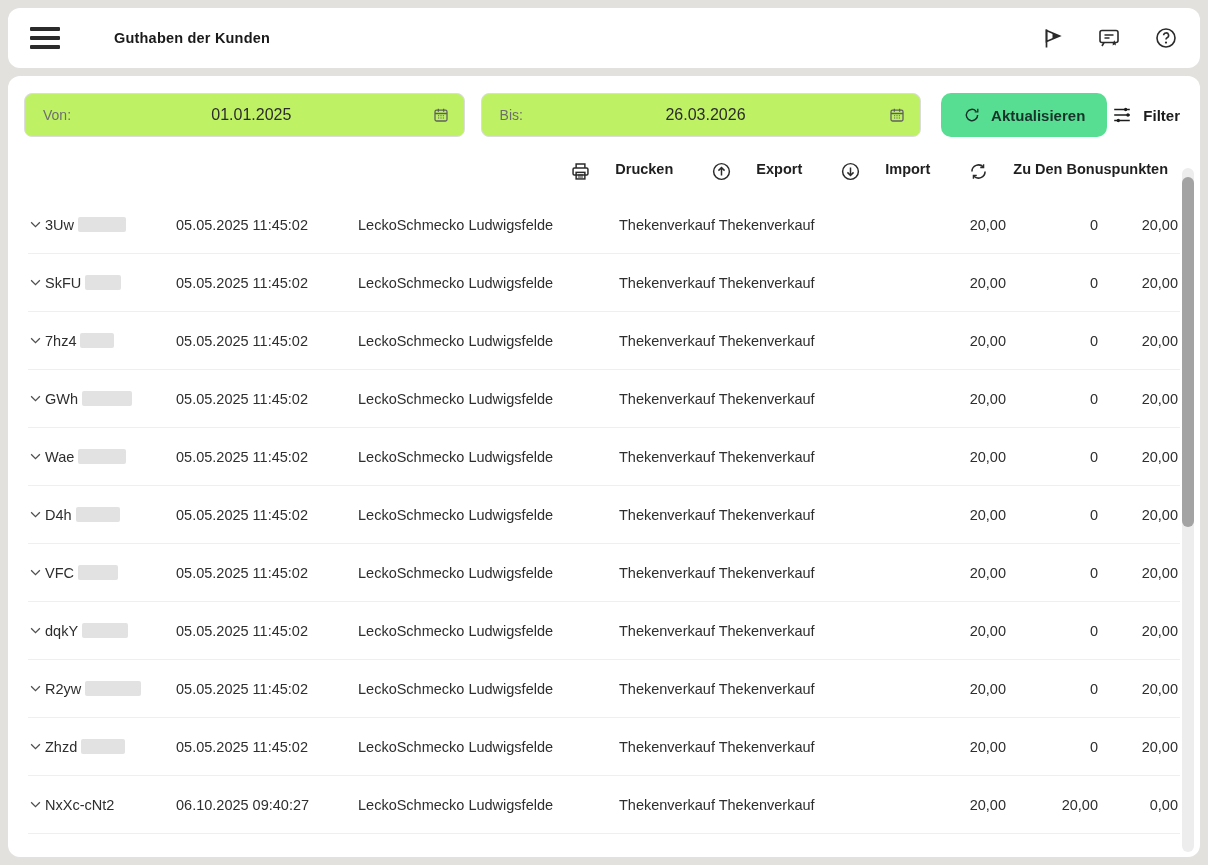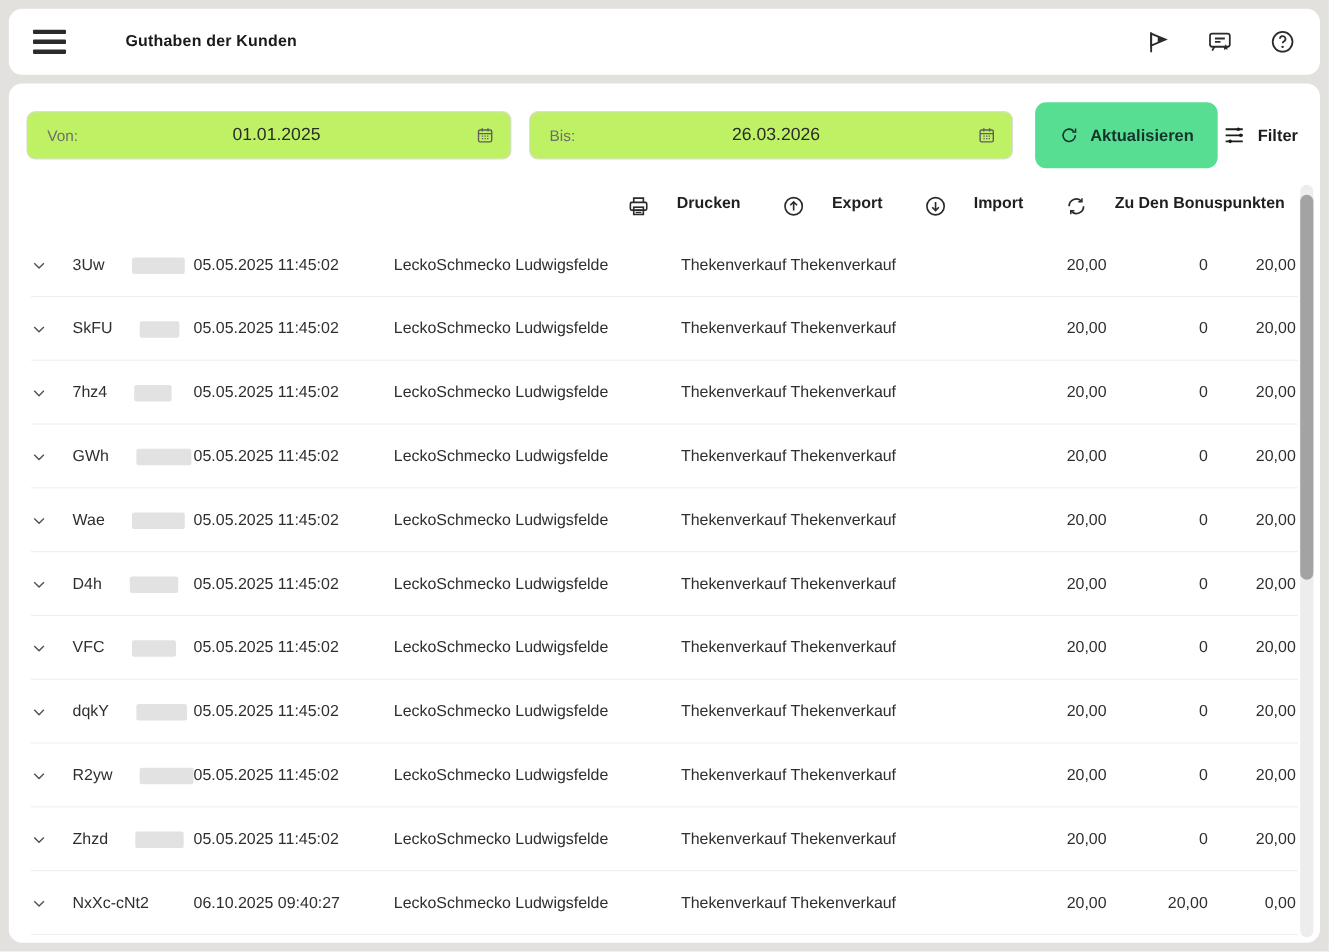--- a/index.html
+++ b/index.html
@@ -34,21 +34,21 @@
   .filter-row { display:flex; align-items:center; padding:17px 16px 0 16px; }
   .date-field {
     width:452px; height:44px; border:1px solid #dcdcdc; border-radius:8px;
     display:flex; align-items:center; padding:0 14px 0 18px; background:#bef264; cursor:pointer;
   }
   .date-field + .date-field { margin-left:16px; }
   .date-label { font-size:14px; color:#6e6e6e; }
   .date-value { flex:1; text-align:center; font-size:16px; color:#2b2b2b; }
   .cal-icon { width:18px; height:18px; color:#5f5f5f; }
   .refresh-btn {
-    margin-left:20px; height:60px; padding:0 22px; border:none; border-radius:10px;
+    margin-left:20px; height:44px; padding:0 22px; border:none; border-radius:10px;
     display:flex; align-items:center; gap:10px; font-size:15px; font-weight:700;
     cursor:pointer; font-family:inherit;
   }
   .refresh-btn svg { width:18px; height:18px; }
   .filter-spacer { flex:1; }
   .filter-btn {
     display:flex; align-items:center; gap:10px; background:none; border:none;
     font-size:15px; font-weight:600; color:#1c1c1c; cursor:pointer; font-family:inherit; padding:0 4px;
   }
   .filter-btn svg { width:22px; height:22px; }
@@ -65,21 +65,21 @@
   .table { margin:14px 20px 0 20px; }
   .trow {
     display:grid;
     grid-template-columns:148px 182px 261px 255px 52px 80px 92px 80px;
     align-items:center; height:58px; border-bottom:1px solid #efefef;
     font-size:14.5px; color:#2e2e2e;
   }
   .thead-row { height:47px; border-bottom:1px solid #e3e3e3; font-weight:700; color:#1d1d1d; font-size:14.5px; }
   .num { text-align:right; }
   .thead-row .num { text-align:left; padding-left:10px; }
-  .cell-code { display:flex; align-items:flex-end; gap:23px; }
+  .cell-code { display:flex; align-items:flex-start; gap:2px; }
   .row-chevron { width:15px; height:15px; color:#4f4f4f; cursor:pointer; flex:none; }
   .mask { display:inline-block; height:15px; background:#e2e2e2; border-radius:2px; margin-left:2px; }
 
   
   .scroll-track {
     position:absolute; top:92px; right:6px; width:12px; height:684px;
     background:#ededed; border-radius:7px;
   }
   .scroll-thumb {
     position:absolute; top:9px; left:0; width:12px; height:350px;

